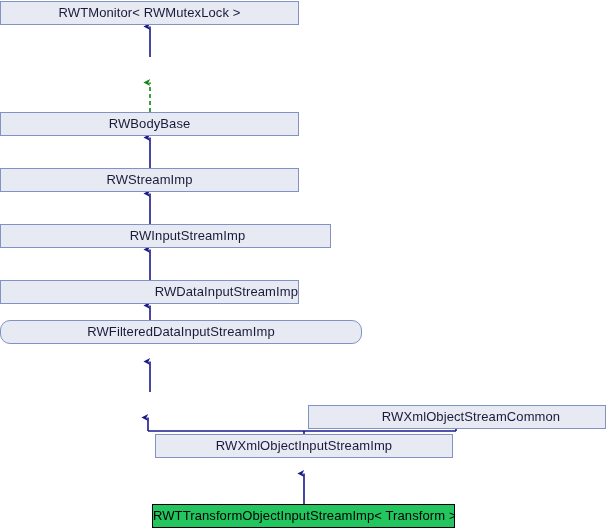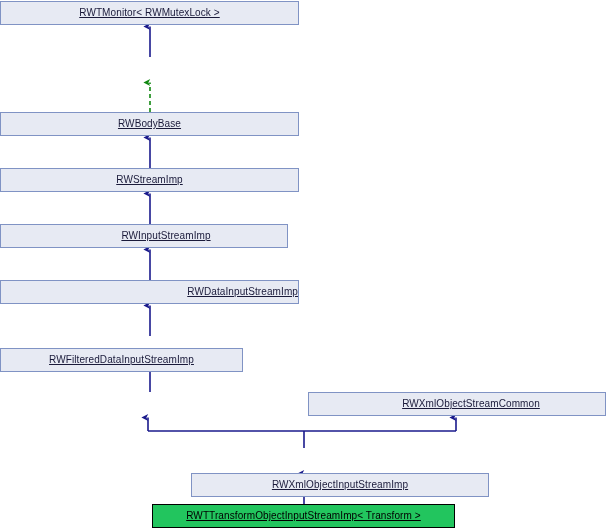--- a/index.html
+++ b/index.html
@@ -20,28 +20,27 @@
     top: 0;
     width: 606px;
     height: 528px;
   }
   .node {
     position: absolute;
     box-sizing: border-box;
     background: #e7eaf3;
     border: 1px solid #8093c4;
     color: #1a1a3a;
-    font-size: 10px;
+    font-size: 13px;
     line-height: 22px;
     height: 24px;
     text-align: center;
     white-space: nowrap;
     overflow: hidden;
     letter-spacing: 0.1px;
-    text-decoration: underline;
   }
   .node.highlight {
     background: #22c55e;
     border: 1px solid #000000;
     color: #000000;
   }
   .edge-layer {
     position: absolute;
     left: 0;
     top: 0;
@@ -105,26 +104,26 @@
     </g>
   </svg>
 
   <div class="node" style="left:0px; top:1px; width:299px;">RWTMonitor&lt; RWMutexLock &gt;</div>
 
 
   <div class="node" style="left:0px; top:112px; width:299px;">RWBodyBase</div>
 
   <div class="node" style="left:0px; top:168px; width:299px;">RWStreamImp</div>
 
-  <div class="node" style="left:0px; top:224px; width:288px;padding-left:44px;">RWInputStreamImp</div>
+  <div class="node" style="left:0px; top:224px; width:331px;padding-left:44px;">RWInputStreamImp</div>
 
   <div class="node" style="left:0px; top:280px; width:299px;text-align:right;">RWDataInputStreamImp</div>
 
-  <div class="node" style="left:0px; top:348px; width:243px;">RWFilteredDataInputStreamImp</div>
+  <div class="node" style="left:0px; top:320px; width:362px;border-radius:10px;">RWFilteredDataInputStreamImp</div>
 
 
-  <div class="node" style="left:308px; top:392px; width:298px;padding-left:28px;">RWXmlObjectStreamCommon</div>
+  <div class="node" style="left:308px; top:405px; width:298px;padding-left:28px;">RWXmlObjectStreamCommon</div>
 
-  <div class="node" style="left:155px; top:473px; width:298px;margin-left:36px;">RWXmlObjectInputStreamImp</div>
+  <div class="node" style="left:155px; top:434px; width:298px;">RWXmlObjectInputStreamImp</div>
 
   <div class="node highlight" style="left:152px; top:504px; width:303px;">RWTTransformObjectInputStreamImp&lt; Transform &gt;</div>
 
 </div>
 
 </body></html>

